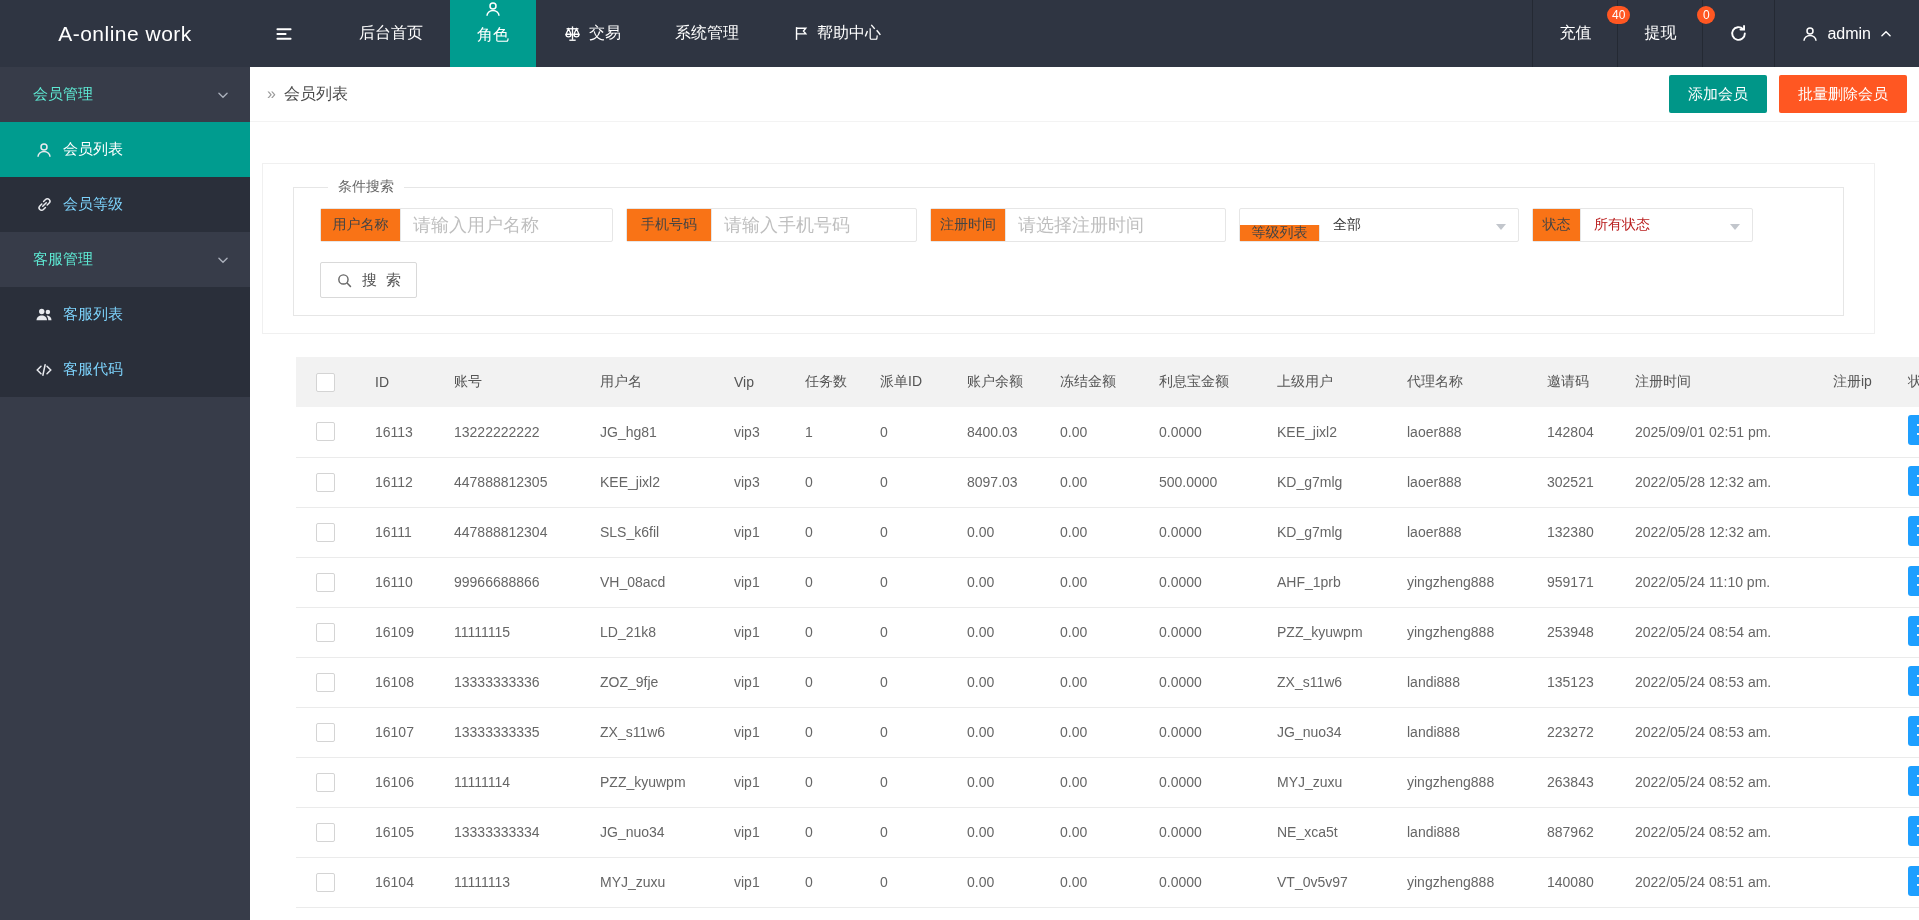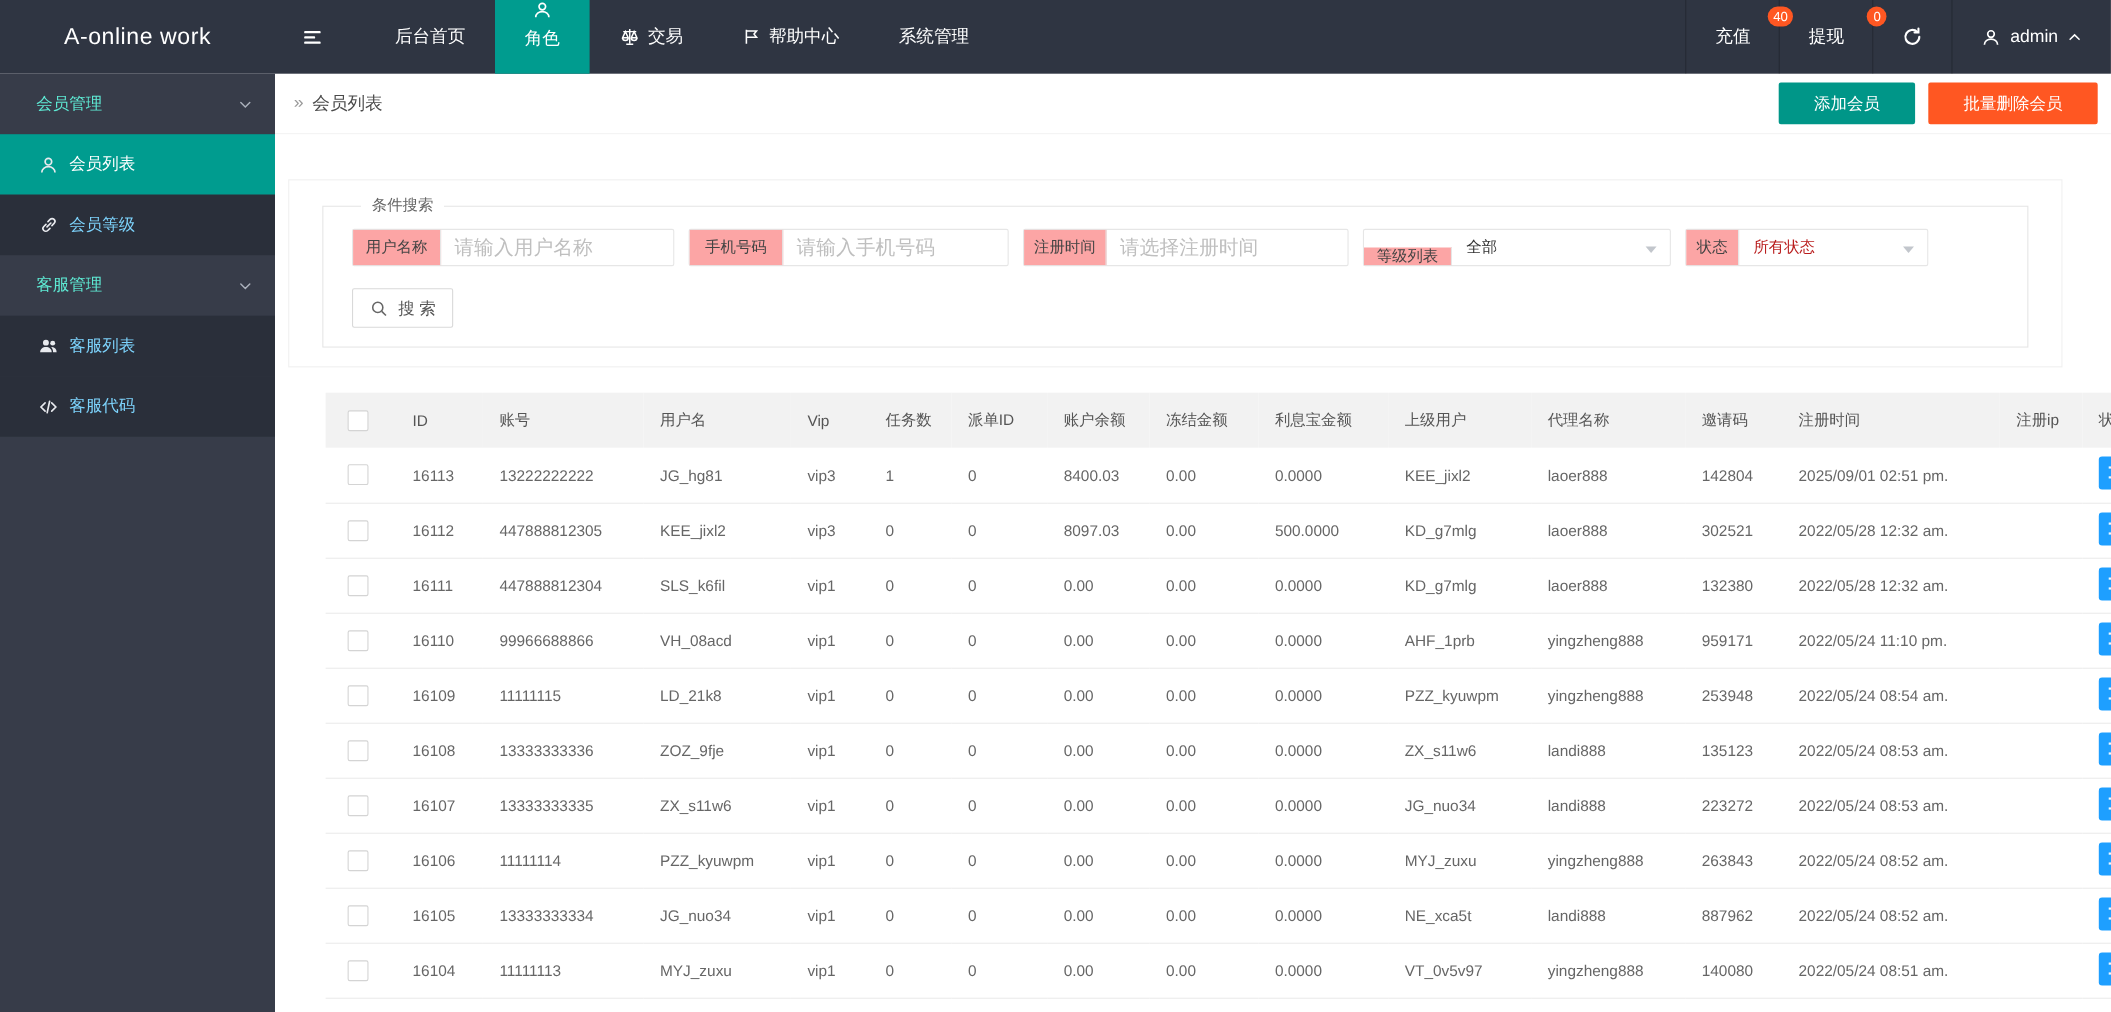--- a/index.html
+++ b/index.html
@@ -31,37 +31,37 @@
   .side-item{height:55px;display:flex;align-items:center;gap:10px;padding:0 20px 0 35px;background:var(--side-item);color:#7dd3fc;font-size:15px;cursor:pointer;}
   .side-item.active{background:var(--accent);color:#fff;}
   .side-item .icon{width:18px;color:#e8eaee;}
 
   
   main{position:absolute;left:250px;top:67px;right:0;bottom:0;background:#fff;}
   .crumb-bar{height:55px;display:flex;align-items:center;padding:0 12px 0 17px;border-bottom:1px solid #f3f3f3;}
   .crumb-prefix{color:#9a9a9a;font-size:16px;margin-right:8px;}
   .crumb-current{color:#4a4a4a;font-size:16px;}
   .bar-actions{margin-left:auto;display:flex;gap:12px;}
-  .btn{height:38px;padding:0 32px;border:none;border-radius:2px;color:#fff;font-size:15px;cursor:pointer;font-family:inherit;}
+  .btn{height:38px;padding:0 19px;border:none;border-radius:2px;color:#fff;font-size:15px;cursor:pointer;font-family:inherit;}
   .btn-teal{background:var(--btn-teal);}
   .btn-orange{background:var(--btn-orange);}
 
   
   .card{position:absolute;left:12px;top:96px;width:1613px;height:171px;border:1px solid #f0f0f0;background:#fff;padding:14px 30px 0 30px;}
   fieldset{border:1px solid #e6e6e6;padding:0 15px 18px 26px;height:138px;}
   legend{padding:0 10px;margin-left:8px;color:#666;font-size:14px;}
   .filters{display:flex;gap:13px;margin-top:12px;}
   .fgroup{display:flex;height:34px;border:1px solid #e6e6e6;border-radius:2px;background:#fff;}
-  .faddon{display:flex;align-items:center;justify-content:center;background:#fca5a5;border-right:1px solid #e6e6e6;color:#444;font-size:14px;white-space:nowrap;}
+  .faddon{display:flex;align-items:center;justify-content:center;background:#f97316;border-right:1px solid #e6e6e6;color:#444;font-size:14px;white-space:nowrap;}
   .fgroup input{border:none;outline:none;flex:1;min-width:0;padding:0 12px;font-size:18px;color:#333;font-family:inherit;background:transparent;}
   .fgroup input::placeholder{color:#bfbfbf;}
   .select-box{position:relative;flex:1;display:flex;align-items:center;padding:0 26px 0 13px;font-size:14px;color:#333;cursor:pointer;}
   .select-box .ph{color:#b91c1c;}
   .caret{position:absolute;right:12px;top:15px;width:0;height:0;border-left:5px solid transparent;border-right:5px solid transparent;border-top:6px solid #c2c6cc;}
-  .search-btn{margin-top:20px;display:inline-flex;align-items:center;gap:9px;height:36px;padding:0 15px;background:#fff;border:1px solid #d9d9d9;border-radius:2px;color:#555;font-size:15px;cursor:pointer;font-family:Liberation Sans, sans-serif;}
+  .search-btn{margin-top:20px;display:inline-flex;align-items:center;gap:9px;height:36px;padding:0 15px;background:#fff;border:1px solid #d9d9d9;border-radius:2px;color:#555;font-size:15px;cursor:pointer;font-family:Liberation Mono, monospace;}
   .search-btn .icon{color:#666;}
 
   
   .table-wrap{position:absolute;left:46px;top:290px;width:1700px;}
   table{border-collapse:collapse;table-layout:fixed;width:1683px;}
   thead th{background:#f2f2f2;height:50px;text-align:left;padding-left:15px;font-weight:normal;color:#555;font-size:14px;white-space:nowrap;}
   tbody td{height:50px;border-bottom:1px solid #ebebeb;padding-left:15px;color:#666;font-size:14px;white-space:nowrap;overflow:hidden;}
   th.col-check,td.col-check{padding-left:20px;}
   .cbx{display:inline-block;width:19px;height:19px;border:1px solid #d4d4d4;border-radius:2px;background:#fff;vertical-align:middle;cursor:pointer;}
   .status-btn{position:relative;width:58px;height:30px;background:var(--blue);border:none;border-radius:3px;cursor:pointer;}
@@ -102,30 +102,30 @@
             <path d="M12 3v17"></path>
             <path d="M4.5 6h15"></path>
             <path d="M7 6l-3.2 7h6.4L7 6zM3.8 13a3.2 3.2 0 0 0 6.4 0"></path>
             <path d="M17 6l-3.2 7h6.4L17 6zM13.8 13a3.2 3.2 0 0 0 6.4 0"></path>
             <path d="M8 20.5h8"></path>
           </svg>
         </span>
         <span>交易</span>
       </div>
       <div class="nav-item">
+        <span>系统管理</span>
+      </div>
+      <div class="nav-item">
         <span class="icon">
           <svg width="17" height="17" viewBox="0 0 24 24" fill="none" stroke="currentColor" stroke-width="2">
             <path d="M5 3v18"></path>
             <path d="M5 4.5h13l-3.2 4 3.2 4H5"></path>
           </svg>
         </span>
         <span>帮助中心</span>
-      </div>
-      <div class="nav-item">
-        <span>系统管理</span>
       </div>
     </nav>
   <div class="nav-right">
     <div class="nav-cell">
       <span>充值</span>
       <span class="badge">40</span>
     </div>
     <div class="nav-cell">
       <span>提现</span>
       <span class="badge">0</span>

